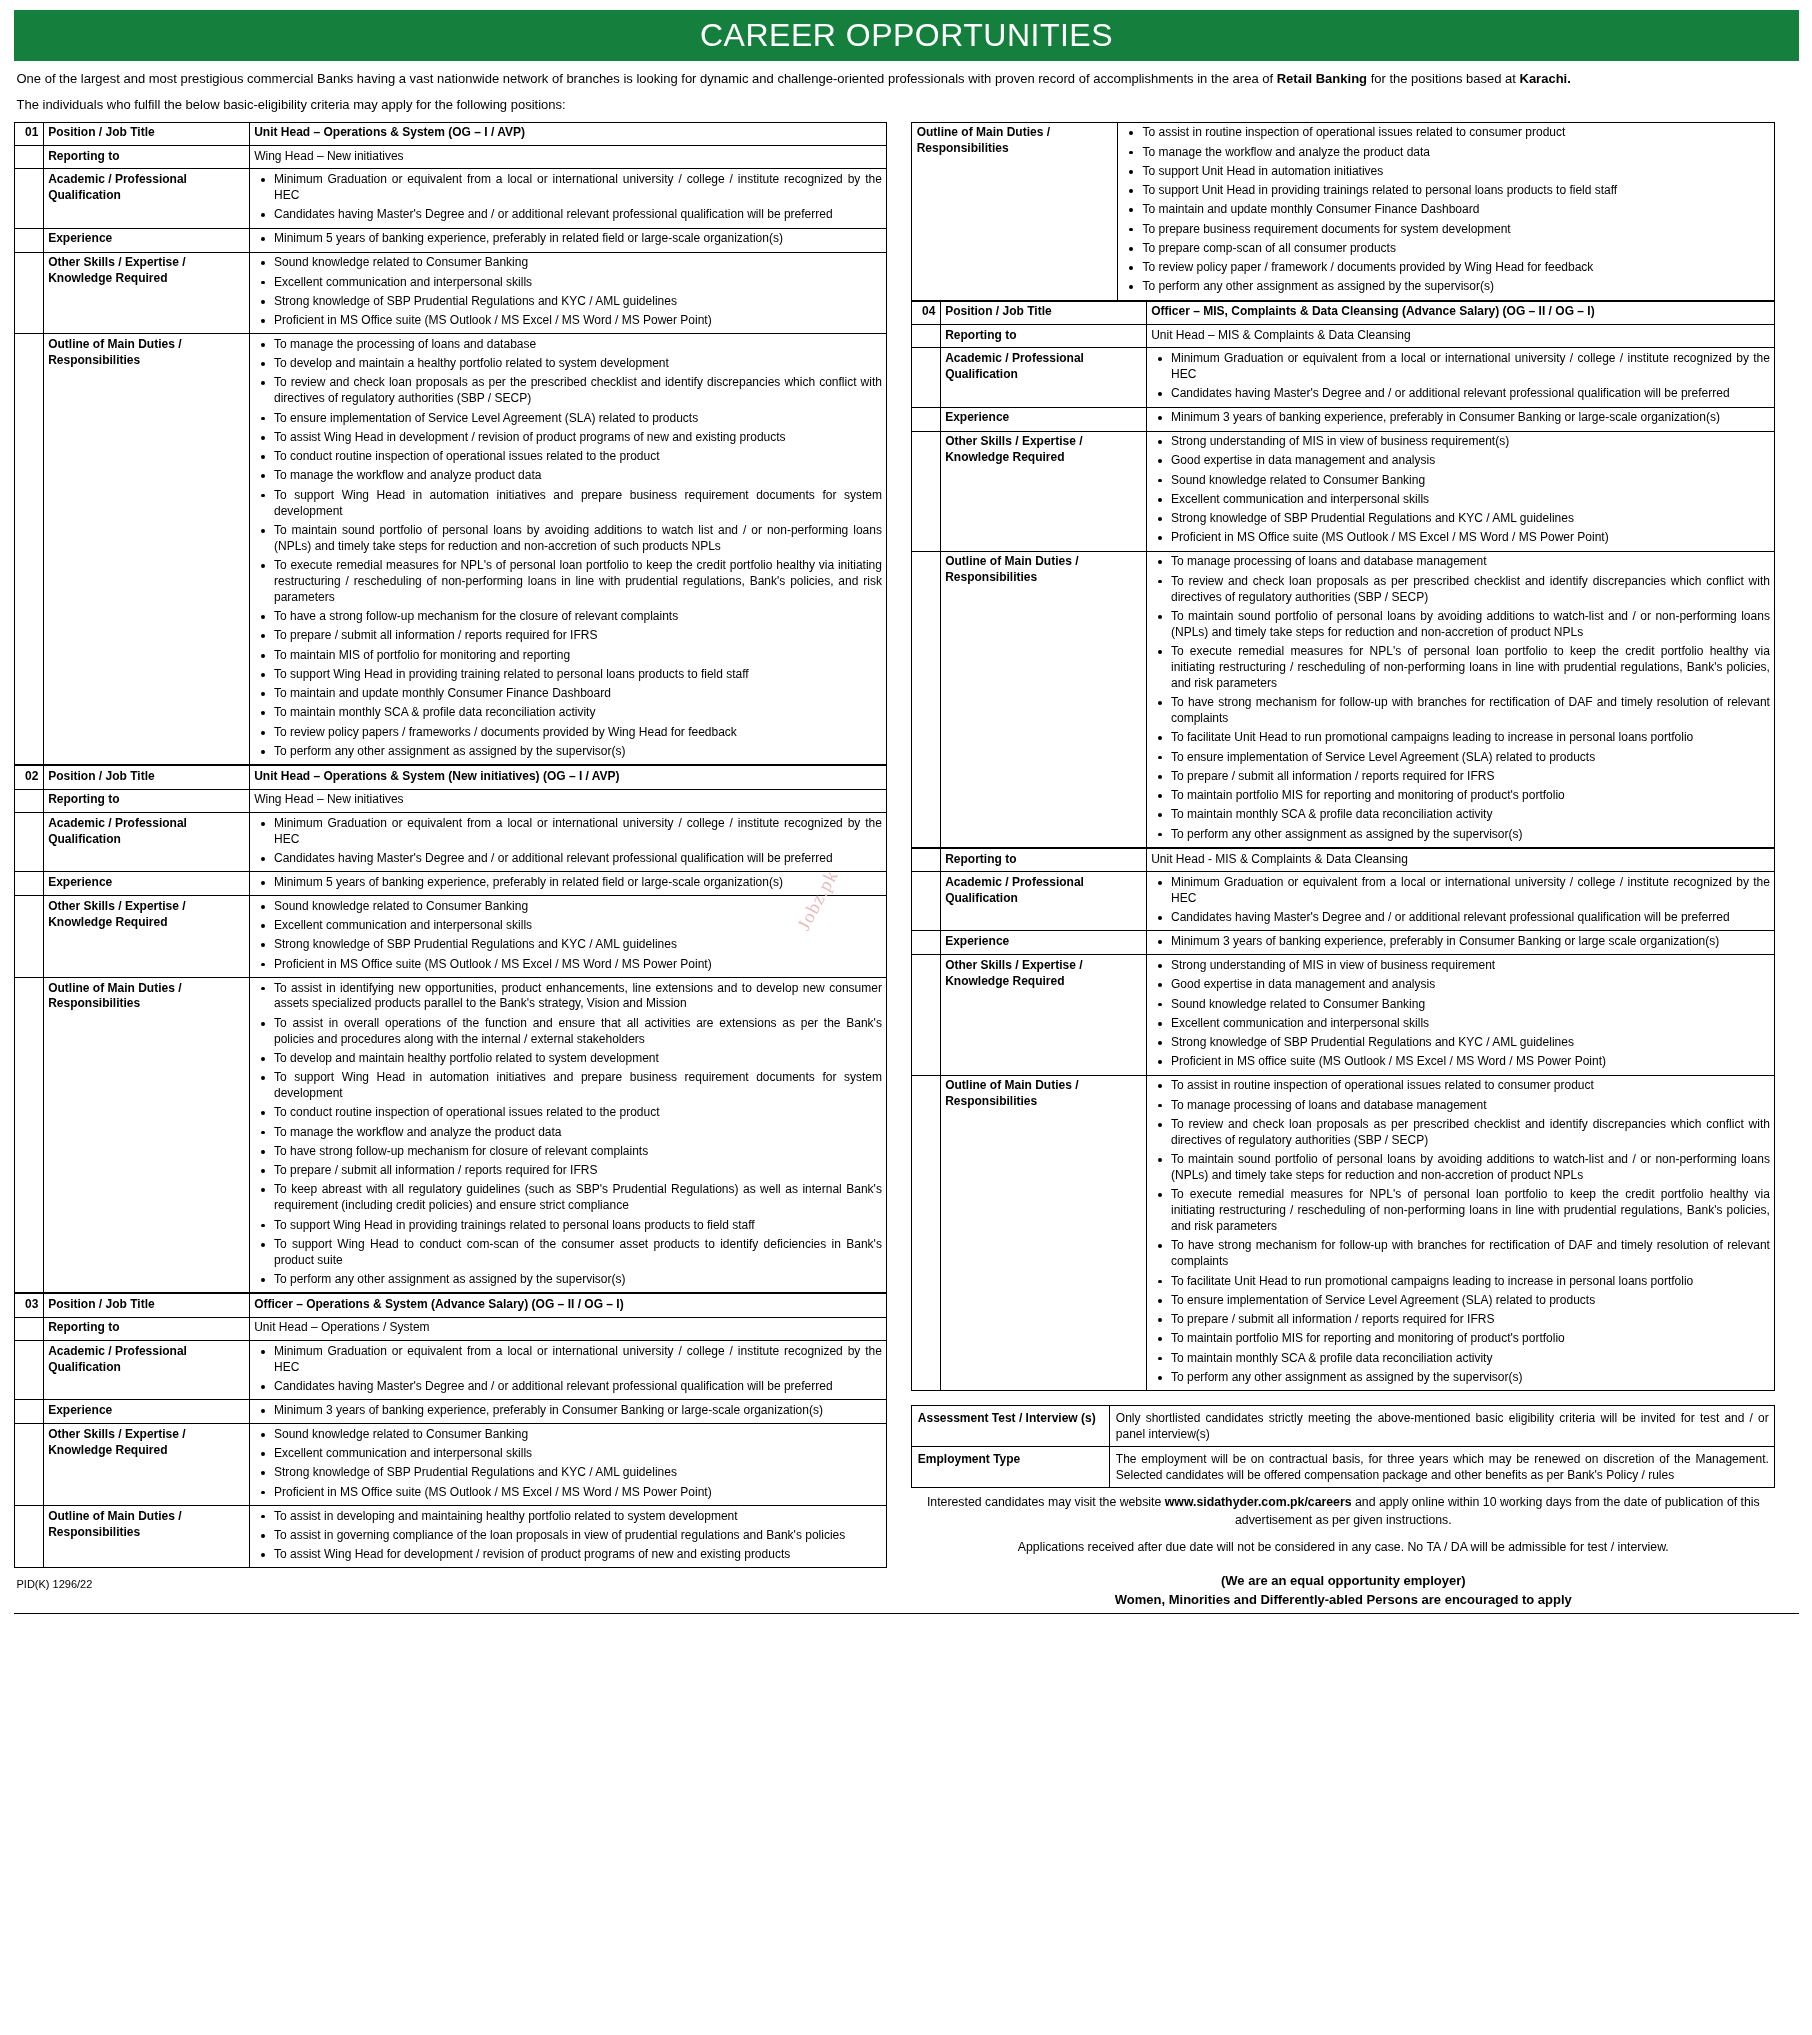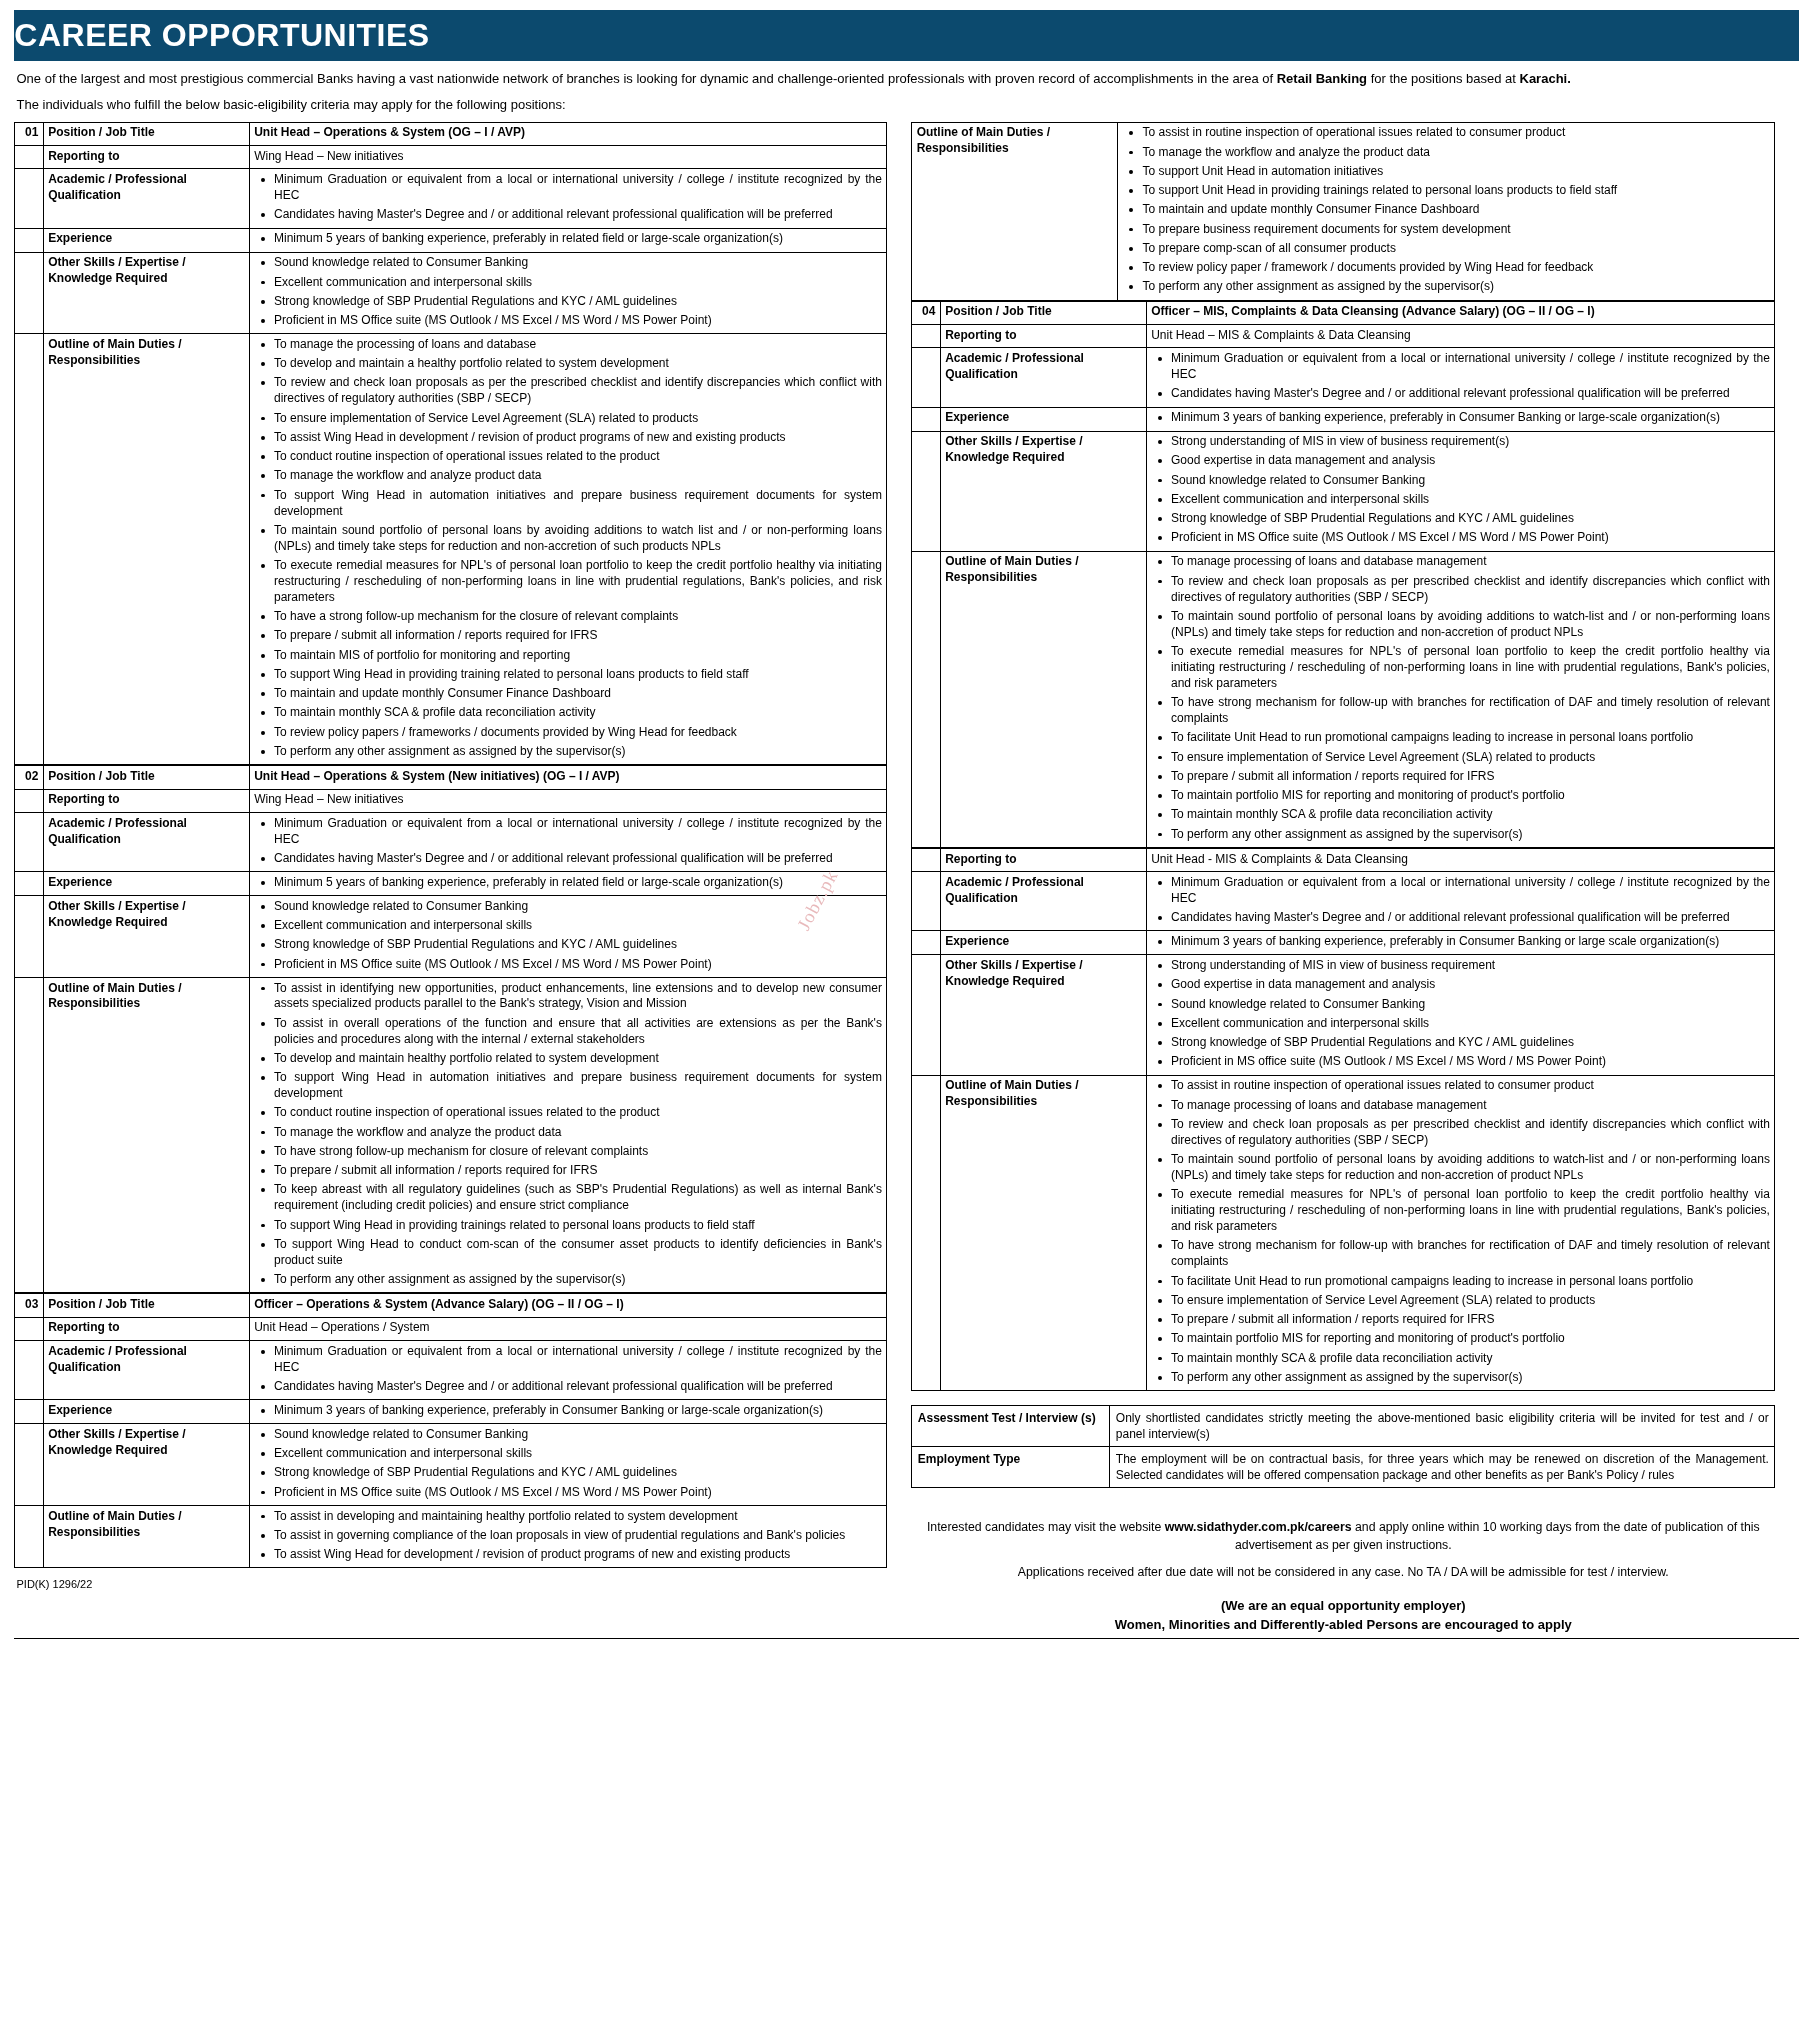--- a/index.html
+++ b/index.html
@@ -12,26 +12,26 @@
     -webkit-font-smoothing: antialiased;
   }
   .page {
     width: 1813px;
     min-height: 2035px;
     padding: 10px 14.3px 5.5px 14.3px;
     position: relative;
   }
   
   .header-bar {
-    background: #0c4a6e;
+    background: #15803d;
     color: #ffffff;
-    text-align: left;
+    text-align: center;
     padding: 8.8px 0 10px 0;
     font-size: 32px;
-    font-weight: bold;
+    font-weight: normal;
     letter-spacing: 0.5px;
     line-height: 1;
   }
   .intro {
     font-size: 13px;
     line-height: 1.42;
     text-align: justify;
     margin: 8.8px 2.2px 0 2.2px;
   }
   .intro b { font-weight: bold; }
@@ -104,21 +104,21 @@
   table.infotable td {
     border: 0.7px solid #000;
     vertical-align: top;
     padding: 3.3px 5.5px 4.4px 5.5px;
     font-size: 12px;
     line-height: 1.35;
     text-align: justify;
   }
   td.ilbl { width: 198px; font-weight: bold; text-align: left; }
 
-  .footnotes { margin-top: 31px; text-align: center; font-size: 12.3px; line-height: 1.45; }
+  .footnotes { margin-top: 6px; text-align: center; font-size: 12.3px; line-height: 1.45; }
   .footnotes p { margin: 0 0 8.8px 0; }
   .closing { margin-top: 15.4px; text-align: center; font-size: 13px; font-weight: bold; line-height: 1.45; }
 
   .pid { font-size: 11px; margin-top: 10px; padding-left: 2.2px; }
 
   .watermark {
     position: absolute;
     left: 785px;
     top: 889px;
     font-size: 18.7px;

